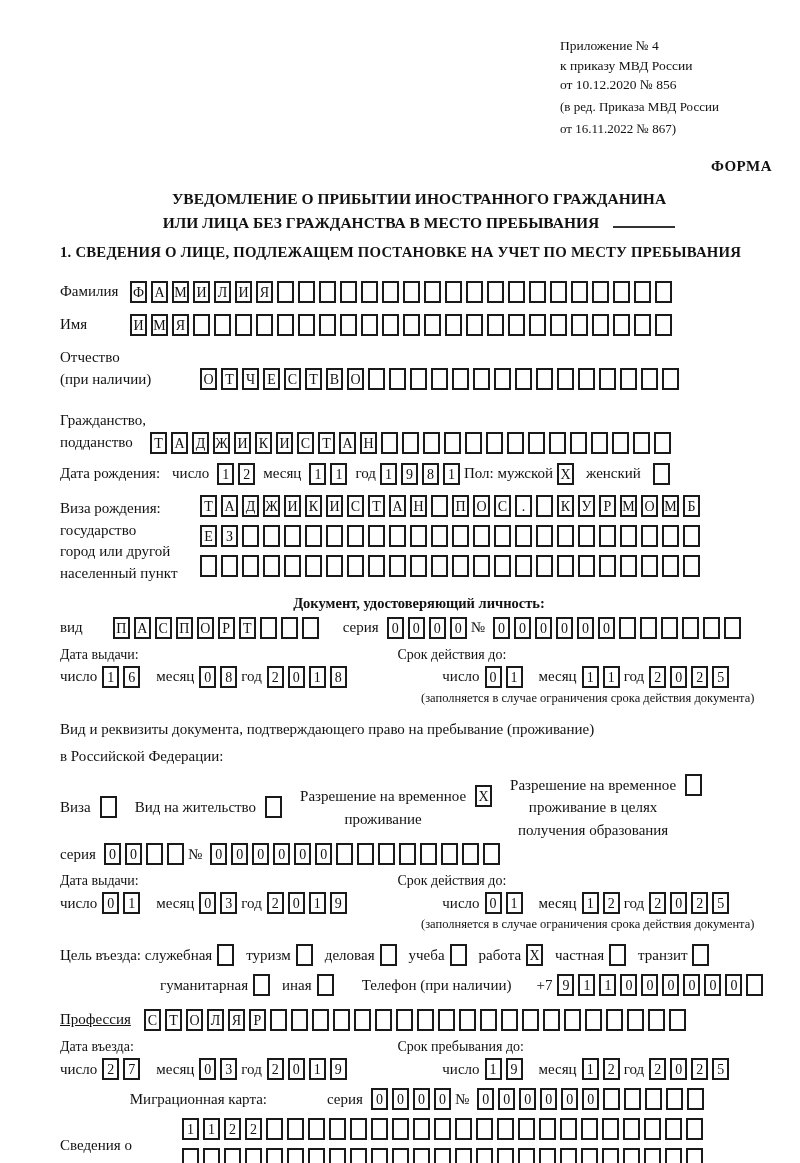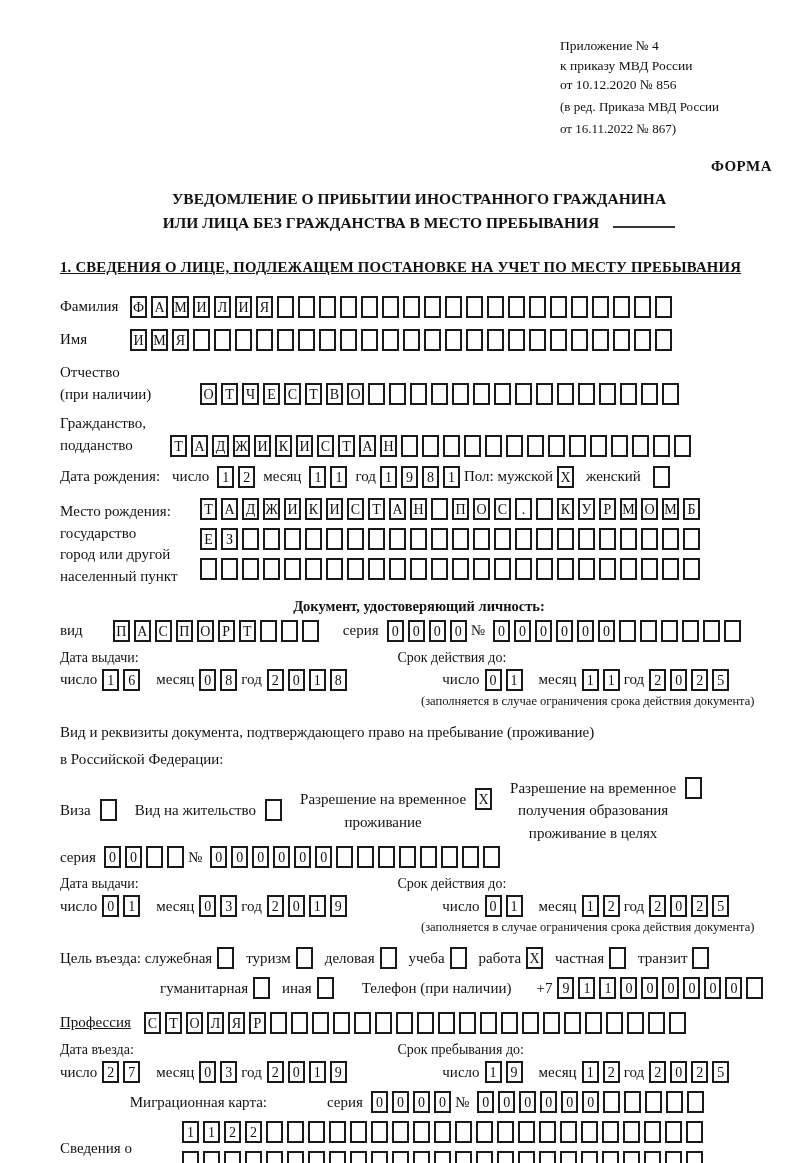--- a/index.html
+++ b/index.html
@@ -10,21 +10,21 @@
     color: #111;
     padding: 36px 22px 0 60px;
     overflow: hidden;
     position: relative;
   }
   .appendix { margin-left: auto; width: 218px; font-size: 13.5px; line-height: 1.45; }
   .appendix .ed { font-size: 13px; margin-top: 3px; }
   .forma { text-align: right; font-weight: bold; font-size: 15px; letter-spacing: .5px; margin: 20px 6px 0 0; }
   .title { text-align: center; font-weight: bold; font-size: 15.5px; line-height: 1.55; margin-top: 12px; }
   .title-blank { display: inline-block; width: 62px; border-bottom: 2px solid #333; height: 14px; margin-left: 14px; }
-  .sec-heading { font-weight: bold; font-size: 14.8px; margin-top: 24px; letter-spacing: .2px; text-decoration: underline; }
+  .sec-heading { font-weight: bold; font-size: 14.8px; margin-top: 9px; letter-spacing: .2px; }
 
   .row { display: flex; align-items: flex-end; margin-top: 7px; }
   .lbl { font-size: 15px; padding-top: 4px; flex-shrink: 0; line-height: 1.45; }
   .cells { display: flex; flex-wrap: nowrap; }
   .cell {
     width: 17px; height: 22px; border: 2px solid #1a1a1a; margin-right: 4px;
     text-align: center; font-size: 14px; line-height: 19px; flex-shrink: 0;
     font-family: "Liberation Serif", serif;
   }
   .cellcol { display: flex; flex-direction: column; }
@@ -163,21 +163,21 @@
       <span class="cell"></span>
       <span class="cell"></span>
       <span class="cell"></span>
       <span class="cell"></span>
       <span class="cell"></span>
       <span class="cell"></span>
       <span class="cell"></span>
     </div>
 </div>
 
-<div class="row" style="margin-top:4px;gap:20px;">
+<div class="row" style="margin-top:16px;">
   <div class="lbl" style="width:90px;">
     <div>Гражданство,</div>
     <div>подданство</div>
   </div>
   <div class="cells">
       <span class="cell">Т</span>
       <span class="cell">А</span>
       <span class="cell">Д</span>
       <span class="cell">Ж</span>
       <span class="cell">И</span>
@@ -237,21 +237,21 @@
     <span class="gap8"></span>
   <span class="t">женский</span>
     <span class="gap12"></span>
   <span class="cells">
       <span class="cell"></span>
     </span>
 </div>
 
 <div class="row" style="margin-top:9px;">
   <div class="lbl" style="width:140px;">
-    <div>Место рождения:</div>
+    <div>Виза рождения:</div>
     <div>государство</div>
     <div>город или другой</div>
     <div>населенный пункт</div>
   </div>
   <div class="cellcol">
     <div class="cells">
         <span class="cell">Т</span>
         <span class="cell">А</span>
         <span class="cell">Д</span>
         <span class="cell">Ж</span>
@@ -450,22 +450,22 @@
       <div>Разрешение на временное</div>
       <div>проживание</div>
     </div>
     <span class="cells">
         <span class="cell">X</span>
       </span>
   </div>
   <div class="permit" style="margin-right:0;">
     <div class="plabel">
       <div>Разрешение на временное</div>
+      <div>проживание в целях</div>
       <div>получения образования</div>
-      <div>проживание в целях</div>
     </div>
     <span class="cells">
         <span class="cell"></span>
       </span>
   </div>
 </div>
 
 <div class="inline-row" style="margin-top:2px;">
   <span class="t">серия</span>
     <span class="gap8"></span>

